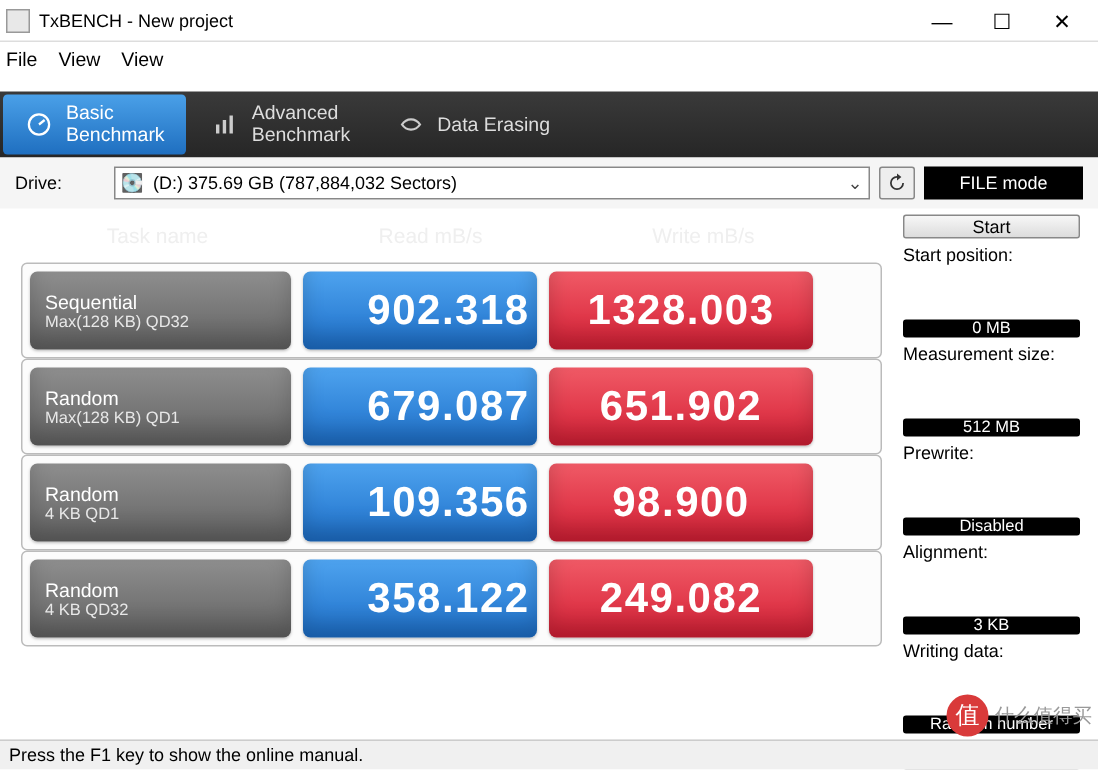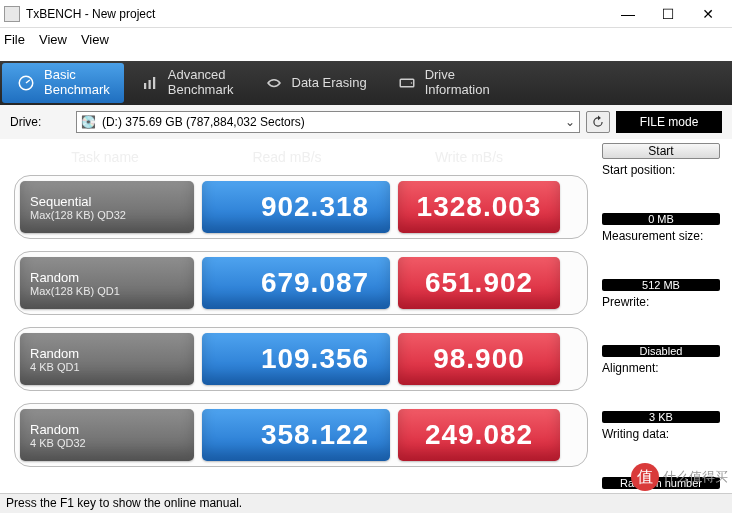--- a/index.html
+++ b/index.html
@@ -18,27 +18,27 @@
 .toolbar .lbl { width: 60px; }
 .drive-select { flex: 1; border: 1px solid #888; background: #fff; height: 22px; display: flex; align-items: center; padding: 0 4px; gap: 6px; }
 .drive-select .chev { margin-left: auto; color: #444; }
 .iconbtn { width: 24px; height: 22px; border: 1px solid #888; background: #eee; display: flex; align-items: center; justify-content: center; border-radius: 2px; }
 .filemode { width: 106px; height: 22px; background: #000; color: #fff; display: flex; align-items: center; justify-content: center; font-size: 12px; }
 .main { display: flex; padding: 0 8px 4px 8px; height: 396px; }
 .left { flex: 1; display: flex; flex-direction: column; padding: 6px 6px 6px 6px; }
 .colhead { display: flex; padding: 4px 0 10px 0; color: #efefef; font-size: 14px; }
 .colhead div { text-align: center; }
 .ch1 { width: 182px; } .ch2 { width: 182px; } .ch3 { width: 182px; }
-.row { display: flex; gap: 8px; border: 1px solid #bbb; border-radius: 16px; padding: 5px; margin-bottom: 12px; background: #fcfcfc; }
+.row { display: flex; gap: 8px; border: 1px solid #bbb; border-radius: 4px; padding: 5px; margin-bottom: 0; background: #fcfcfc; }
 .cell { height: 52px; border-radius: 5px; display: flex; flex-direction: column; justify-content: center; padding: 0 10px; color: #fff; font-weight: bold; box-shadow: inset 0 -10px 14px rgba(0,0,0,.18), 0 1px 2px rgba(0,0,0,.25); }
 .cell.task { background: linear-gradient(#8e8e8e,#636363); width: 174px; font-size: 12px; font-weight: normal; }
 .cell.task .t1 { font-size: 13px; }
 .cell.task .t2 { font-size: 11px; color: #e8e8e8; }
-.cell.read { background: linear-gradient(#4ea3ef,#1d6fc9); width: 188px; font-size: 28px; text-align: right; align-items: center; letter-spacing: 1px; font-family: "Arial Black", Arial, sans-serif; padding-left: 48px; }
-.cell.write { background: linear-gradient(#f05a66,#d51f35); width: 162px; font-size: 28px; text-align: center; align-items: center; letter-spacing: 1px; font-family: "Arial Black", Arial, sans-serif; }
+.cell.read { background: linear-gradient(#4ea3ef,#1d6fc9); width: 156px; font-size: 28px; text-align: right; align-items: center; letter-spacing: 1px; font-family: "Arial Black", Arial, sans-serif; padding-left: 48px; }
+.cell.write { background: linear-gradient(#f05a66,#d51f35); width: 176px; font-size: 28px; text-align: center; align-items: center; letter-spacing: 1px; font-family: "Arial Black", Arial, sans-serif; }
 .side { width: 130px; padding: 4px 4px 4px 8px; display: flex; flex-direction: column; gap: 4px; }
 .btn { height: 24px; border: 1px solid #888; background: linear-gradient(#f7f7f7,#dcdcdc); display: flex; align-items: center; justify-content: center; font-size: 12px; border-radius: 2px; }
 .slabel { font-size: 12px; margin-top: 0; }
 .valbox { height: 20px; background: #000; color: #fff; display: flex; align-items: center; justify-content: center; font-size: 11px; border-radius: 2px; margin-top: 32px; }
 .status { position: absolute; bottom: 0; left: 0; right: 0; height: 20px; border-top: 1px solid #ccc; padding: 2px 6px; font-size: 12px; background: #f0f0f0; }
 .watermark { position: absolute; right: 4px; bottom: 22px; display: flex; align-items: center; gap: 4px; color: #999; font-size: 13px; }
 .watermark .circ { width: 28px; height: 28px; border-radius: 50%; background: #d93a3a; color: #fff; display: flex; align-items: center; justify-content: center; font-size: 16px; }
 </style>
 </head>
 <body>
@@ -79,30 +79,20 @@
     <span style="white-space:pre-line">Advanced
 Benchmark</span>
   </div>
   <div class="tab">
     <span class="tabicon">
         <svg viewBox="0 0 24 24">
           <path d="M4 12c4-6 12-6 16 0-4 6-12 6-16 0z" fill="none" stroke="#ccc" stroke-width="2"></path>
         </svg>
       </span>
     <span>Data Erasing</span>
-  </div>
-  <div class="tab">
-    <span class="tabicon">
-        <svg viewBox="0 0 24 24">
-          <rect x="3" y="7" width="18" height="10" rx="1" fill="none" stroke="#ccc" stroke-width="2"></rect>
-          <circle cx="18" cy="12" r="1" fill="#ccc"></circle>
-        </svg>
-      </span>
-    <span style="white-space:pre-line">Drive
-Information</span>
   </div>
 </div>
 
 <div class="toolbar">
   <span class="lbl">Drive:</span>
   <div class="drive-select">
     <span>💽</span>
     <span>(D:)   375.69 GB  (787,884,032 Sectors)</span>
     <span class="chev">⌄</span>
   </div>

